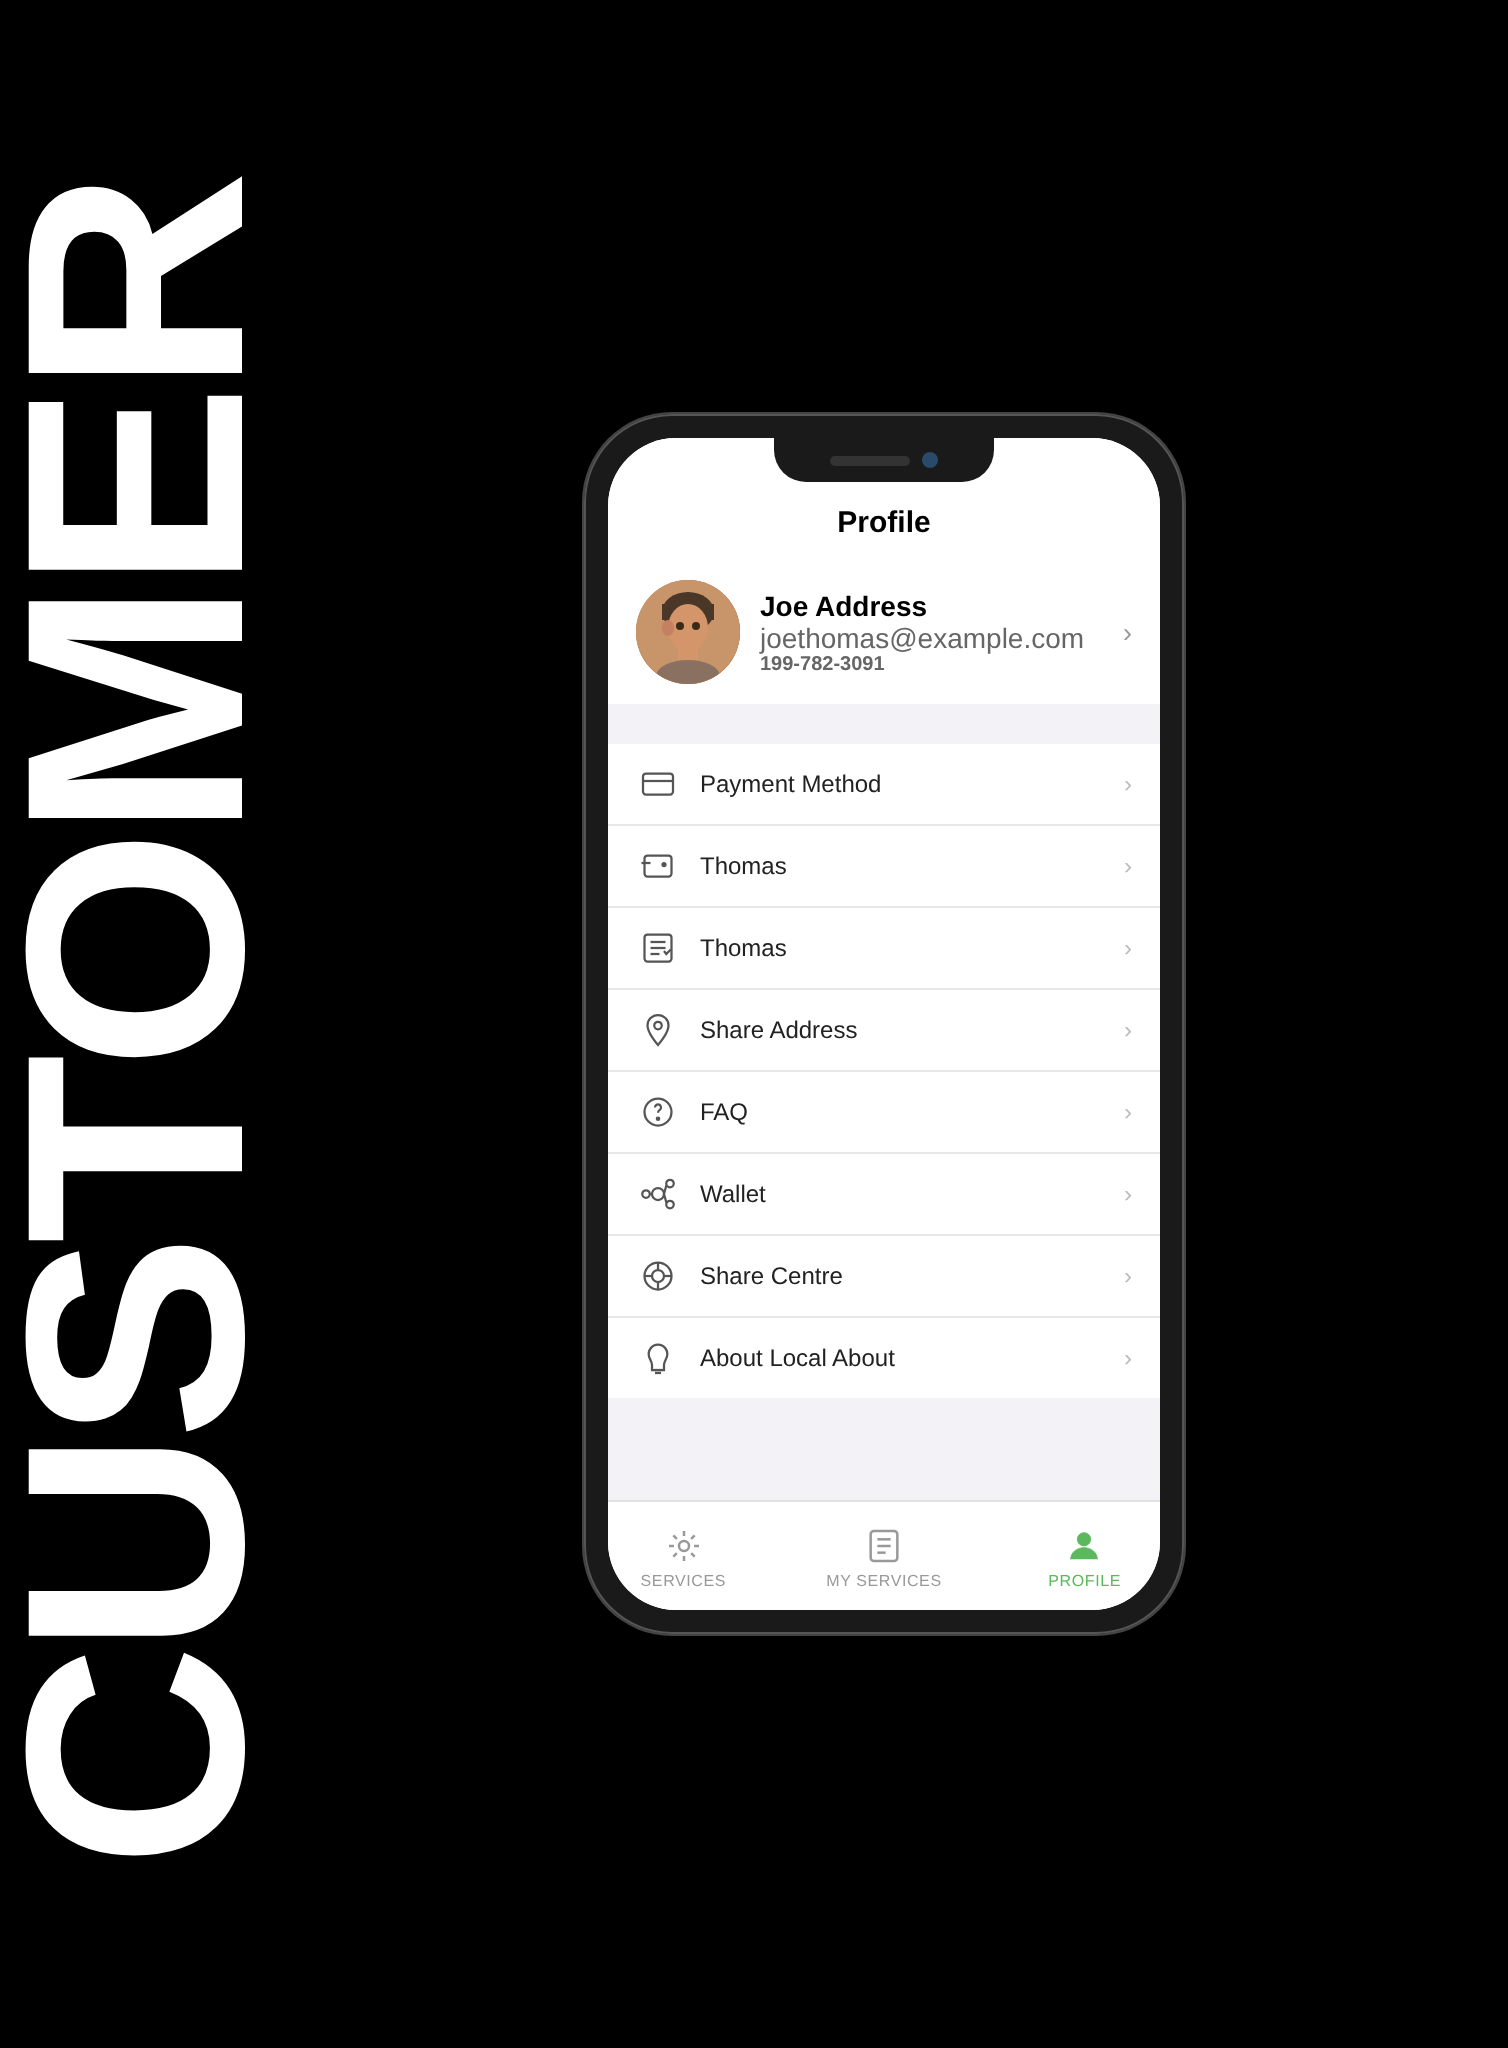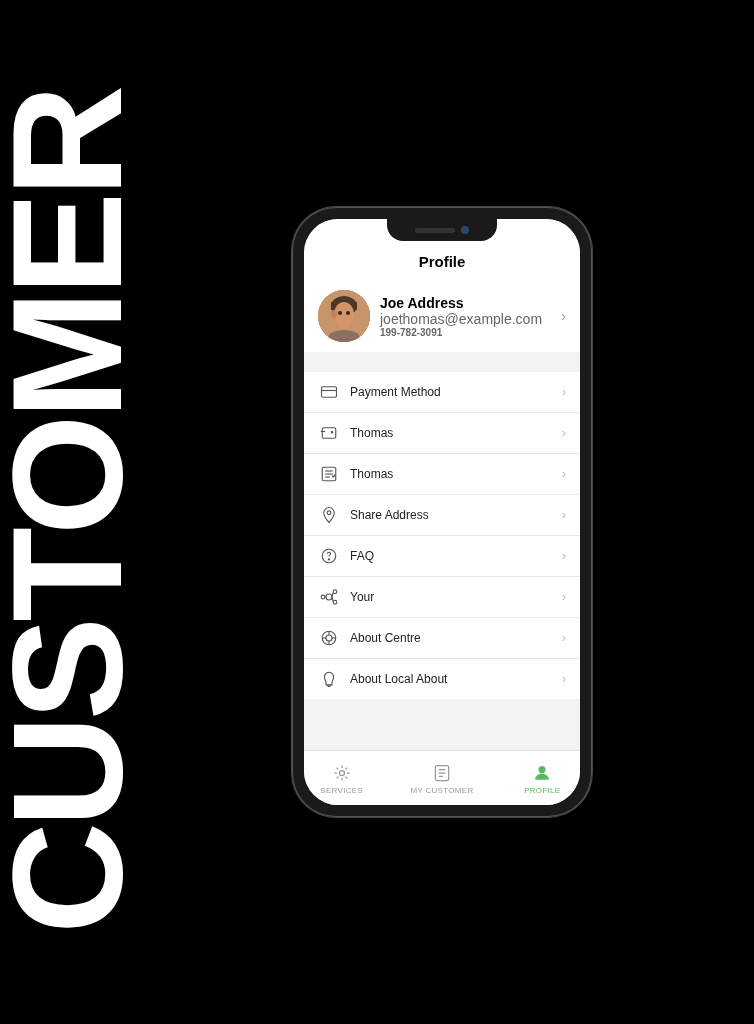--- a/index.html
+++ b/index.html
@@ -374,36 +374,36 @@
           <svg viewBox="0 0 24 24" fill="none" stroke="currentColor" stroke-width="1.5">
             <circle cx="12" cy="12" r="4"></circle>
             <circle cx="4" cy="12" r="2.5"></circle>
             <circle cx="20" cy="5" r="2.5"></circle>
             <circle cx="20" cy="19" r="2.5"></circle>
             <line x1="6.5" y1="12" x2="8" y2="12"></line>
             <line x1="16" y1="12" x2="17.6" y2="6.2"></line>
             <line x1="16" y1="12" x2="17.6" y2="17.8"></line>
           </svg>
         </div>
-        <span class="menu-label">Your</span>
+        <span class="menu-label">Wallet</span>
         <span class="menu-chevron">›</span>
       </div>
 
       <div class="menu-item">
         <div class="menu-icon">
           <svg viewBox="0 0 24 24" fill="none" stroke="currentColor" stroke-width="1.5">
             <circle cx="12" cy="12" r="9"></circle>
             <circle cx="12" cy="12" r="4"></circle>
             <line x1="3" y1="12" x2="8" y2="12"></line>
             <line x1="16" y1="12" x2="21" y2="12"></line>
             <line x1="12" y1="3" x2="12" y2="8"></line>
             <line x1="12" y1="16" x2="12" y2="21"></line>
           </svg>
         </div>
-        <span class="menu-label">About Centre</span>
+        <span class="menu-label">Share Centre</span>
         <span class="menu-chevron">›</span>
       </div>
 
       <div class="menu-item">
         <div class="menu-icon">
           <svg viewBox="0 0 24 24" fill="none" stroke="currentColor" stroke-width="1.5">
             <path d="M12 3C8 3 5 7 6 11c.5 2 2 3.5 2 5.5V20h8v-3.5c0-2 1.5-3.5 2-5.5 1-4-2-8-6-8z"></path>
             <line x1="9" y1="20" x2="15" y2="20"></line>
             <line x1="10" y1="22" x2="14" y2="22"></line>
           </svg>
@@ -430,21 +430,21 @@
 
       <div class="tab-item">
         <div class="tab-icon">
           <svg viewBox="0 0 24 24" fill="none" stroke="#999" stroke-width="1.5" width="20" height="20">
             <rect x="4" y="3" width="16" height="18" rx="2"></rect>
             <line x1="8" y1="8" x2="16" y2="8"></line>
             <line x1="8" y1="12" x2="16" y2="12"></line>
             <line x1="8" y1="16" x2="13" y2="16"></line>
           </svg>
         </div>
-        <span class="tab-label">MY CUSTOMER</span>
+        <span class="tab-label">MY SERVICES</span>
       </div>
 
       <div class="tab-item">
         <div class="tab-icon active">
           <svg viewBox="0 0 24 24" fill="#5cb85c" stroke="#5cb85c" stroke-width="0.5" width="20" height="20">
             <circle cx="12" cy="8" r="4"></circle>
             <path d="M4 20c0-4 3.6-7 8-7s8 3 8 7"></path>
           </svg>
         </div>
         <span class="tab-label active">PROFILE</span>

